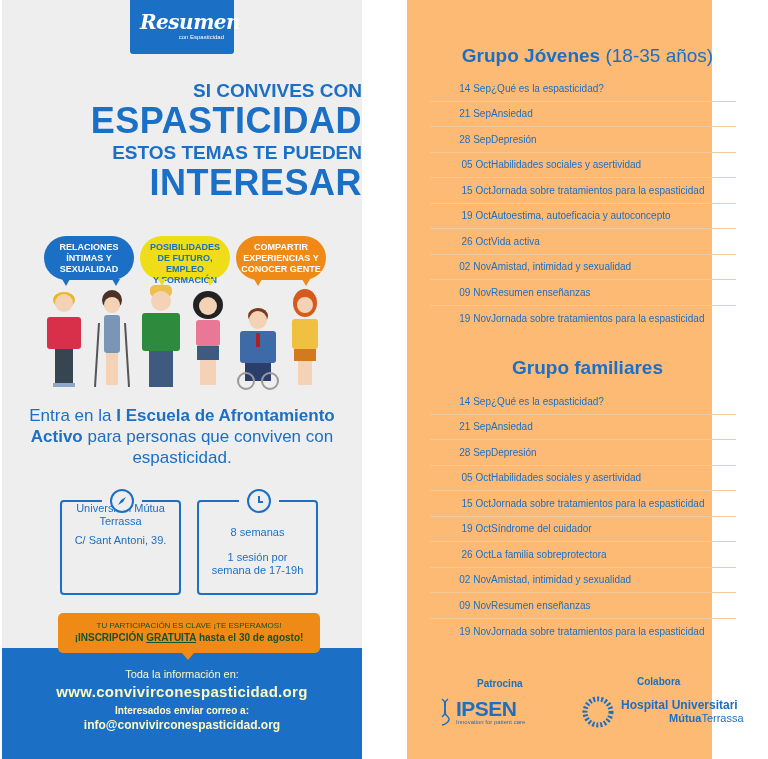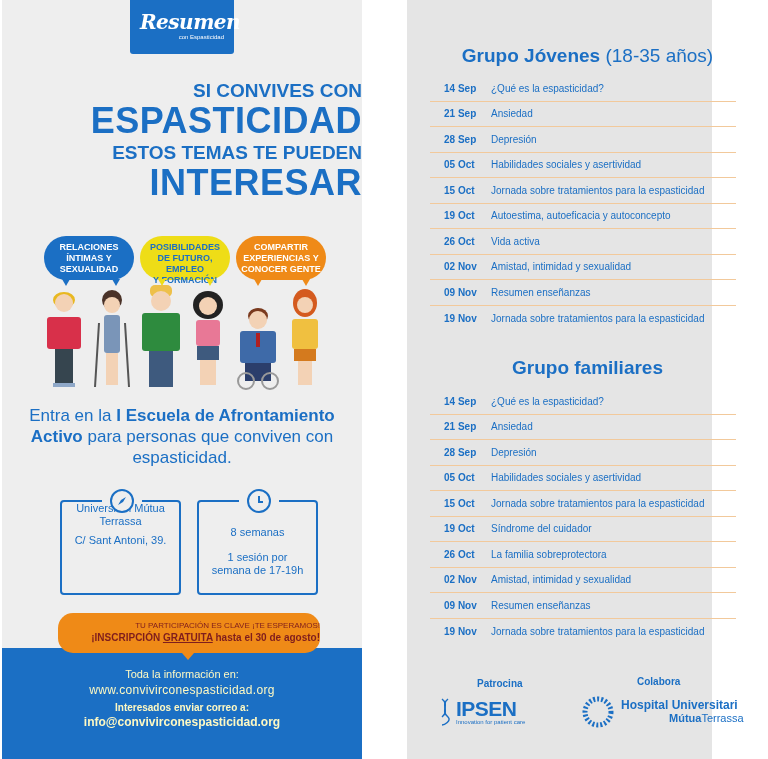--- a/index.html
+++ b/index.html
@@ -1,18 +1,18 @@
 <!DOCTYPE html>
 <html><head>
 <meta charset="utf-8">
 <style>
   * { box-sizing: border-box; margin: 0; padding: 0; }
   body { width: 768px; height: 759px; background: #ffffff; font-family: "Liberation Sans", sans-serif; position: relative; overflow: hidden; }
   .panel-left { position: absolute; left: 2px; top: 0; width: 360px; height: 759px; background: #eeeeee; overflow: hidden; }
-  .panel-right { position: absolute; left: 407px; top: 0; width: 305px; height: 759px; background: #e5e5e5; }
+  .panel-right { position: absolute; left: 407px; top: 0; width: 305px; height: 759px; background: #fdba74; }
 
   .logo { position: absolute; left: 128px; top: 0; width: 104px; height: 54px; background: #1b6fc4; border-radius: 0 0 3px 3px; color: #fff; text-align: center; }
   .logo .brand { font-family: "DejaVu Serif", serif; font-style: italic; font-weight: bold; font-size: 20px; position: absolute; left: 10px; top: 10px; letter-spacing: -0.5px; }
   .logo .sub { position: absolute; right: 10px; top: 34px; font-size: 6px; }
 
   .headline { position: absolute; left: 0; width: 360px; text-align: right; color: #1b6fc4; font-weight: bold; }
   .h1 { top: 80px; font-size: 19px; }
   .h2 { top: 100px; font-size: 36px; letter-spacing: 0.5px; }
   .h3 { top: 142px; font-size: 19px; }
   .h4 { top: 162px; font-size: 36px; letter-spacing: 0.5px; }
@@ -28,41 +28,41 @@
 
   .intro { position: absolute; left: 0; top: 405px; width: 360px; text-align: center; font-size: 17px; color: #1b6fc4; line-height: 21px; }
   .intro b { font-weight: bold; }
 
   .infobox { position: absolute; top: 500px; width: 121px; height: 95px; border: 2px solid #1b6fc4; border-radius: 4px; text-align: center; color: #1b6fc4; font-size: 11px; line-height: 13px; }
   .ib1 { left: 58px; }
   .ib2 { left: 195px; }
   .infobox .icon { position: absolute; top: -13px; left: 48px; width: 24px; height: 24px; border: 2px solid #1b6fc4; border-radius: 50%; background: #eeeeee; }
   .infobox .gap { position: absolute; top: -3px; left: 40px; width: 40px; height: 4px; background: #eeeeee; }
 
-  .cta { position: absolute; left: 56px; top: 613px; width: 262px; height: 40px; background: #ef8a17; border-radius: 15px; color: #7f1d1d; text-align: right; z-index: 2; }
+  .cta { position: absolute; left: 56px; top: 613px; width: 262px; height: 40px; background: #ef8a17; border-radius: 5px; color: #14532d; text-align: center; z-index: 2; }
   .cta .l1 { font-size: 8px; padding-top: 8px; }
   .cta .l2 { font-size: 10px; font-weight: bold; padding-top: 2px; }
   .cta .l2 u { text-decoration: underline; }
   .cta-tail { position: absolute; left: 180px; top: 653px; border-left: 6px solid transparent; border-right: 6px solid transparent; border-top: 7px solid #ef8a17; z-index: 2; }
 
   .footer { position: absolute; left: 0; top: 648px; width: 360px; height: 111px; background: #1b6fc4; color: #fef9c3; text-align: center; }
   .footer .t1 { font-size: 11px; padding-top: 20px; }
-  .footer .t2 { font-size: 12px; font-weight: normal; padding-top: 3px; letter-spacing: 0.3px; }
+  .footer .t2 { font-size: 15px; font-weight: bold; padding-top: 3px; letter-spacing: 0.3px; }
   .footer .t3 { font-size: 10px; padding-top: 5px; font-weight: bold; }
   .footer .t4 { font-size: 12px; font-weight: bold; padding-top: 2px; }
 
   .group-title { position: absolute; left: 0; width: 361px; text-align: center; color: #1b6fc4; font-size: 19px; }
   .group-title b { font-weight: bold; }
   .gt1 { top: 45px; }
   .gt2 { top: 357px; }
 
   .sched { position: absolute; left: 430px; width: 306px; }
   .sched .row { height: 25.5px; border-bottom: 1px solid #f2c99b; display: flex; align-items: center; font-size: 10px; color: #1b6fc4; }
   .sched .row:last-child { border-bottom: none; }
-  .sched .date { width: 61px; padding-left: 14px; font-weight: bold; }
+  .sched .date { width: 61px; padding-left: 14px; font-weight: normal; text-align: right; }
   .sched .topic { flex: 1; }
   .s1 { top: 76px; }
   .s2 { top: 389px; }
 
   .sponsor-label { position: absolute; font-size: 10px; font-weight: bold; color: #1b6fc4; }
   .ipsen { position: absolute; left: 438px; top: 697px; }
   .ipsen .name { font-size: 21px; font-weight: bold; color: #1b6fc4; position: absolute; left: 18px; top: 0; letter-spacing: -0.5px; }
   .ipsen .tag { font-size: 6px; color: #1b6fc4; position: absolute; left: 18px; top: 22px; white-space: nowrap; }
   .hosp { position: absolute; left: 580px; top: 694px; }
   .hosp .n1 { position: absolute; left: 41px; top: 4px; font-size: 12px; font-weight: bold; color: #1b6fc4; white-space: nowrap; }

